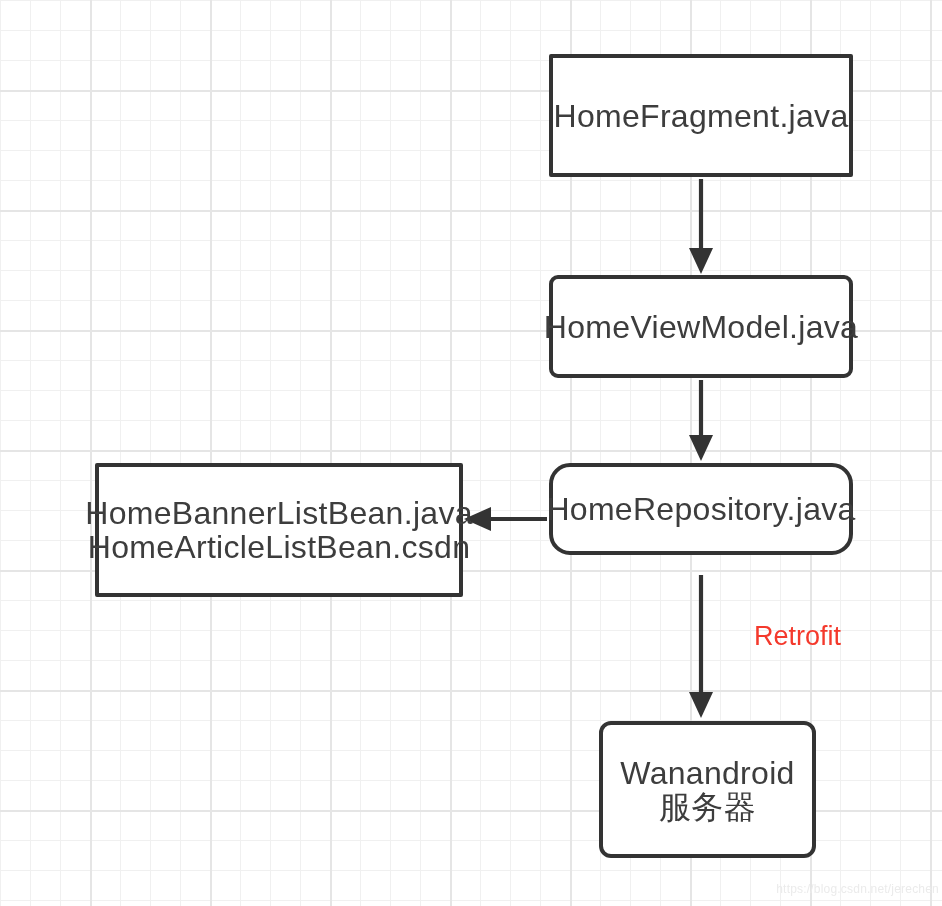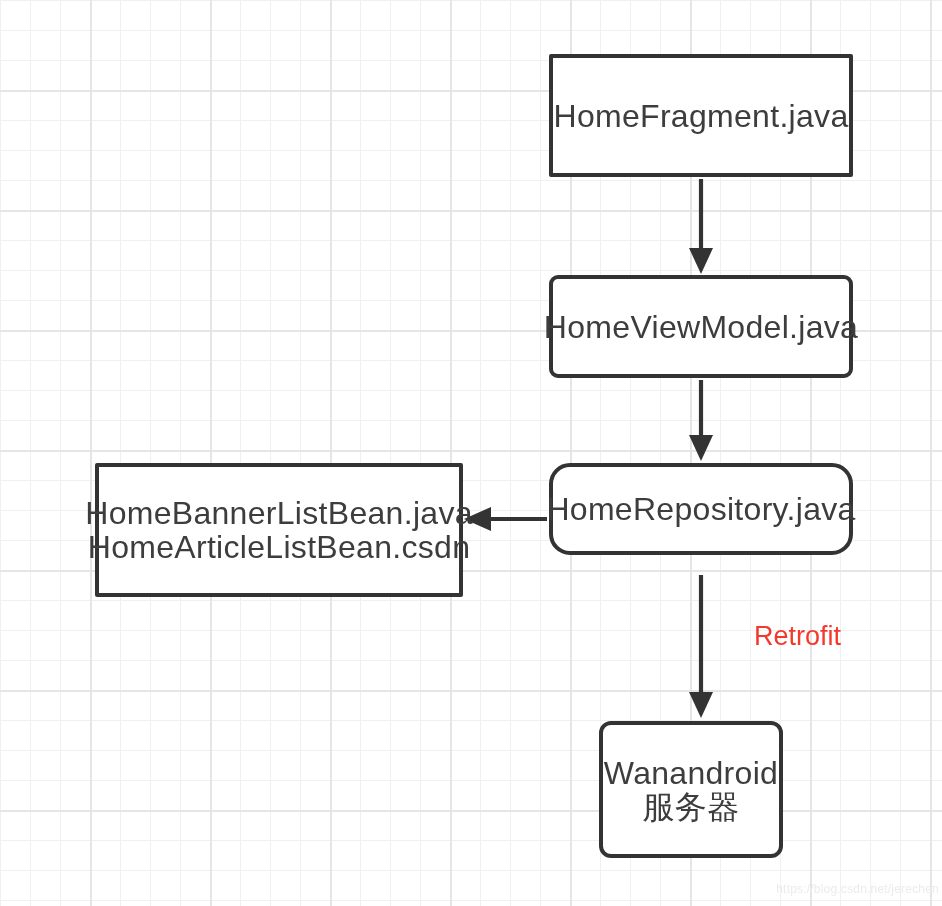--- a/index.html
+++ b/index.html
@@ -34,21 +34,21 @@
     justify-content: center;
     text-align: center;
     font-size: 32px;
     line-height: 34px;
     letter-spacing: 0.3px;
   }
   #node-home-fragment   { left: 549px; top: 54px;  width: 304px; height: 123px; }
   #node-home-view-model { left: 549px; top: 275px; width: 304px; height: 103px; border-radius: 9px; }
   #node-home-repository { left: 549px; top: 463px; width: 304px; height: 92px; border-radius: 21px; }
   #node-bean-list       { left: 95px;  top: 463px; width: 368px; height: 134px; }
-  #node-server          { left: 599px; top: 721px; width: 184px; height: 137px; border-radius: 12px; }
+  #node-server          { left: 599px; top: 721px; width: 217px; height: 137px; border-radius: 12px; }
 
   svg.edges {
     position: absolute;
     left: 0; top: 0;
     width: 942px;
     height: 906px;
     pointer-events: none;
   }
   .edge-line {
     stroke: var(--edge, #333333);

